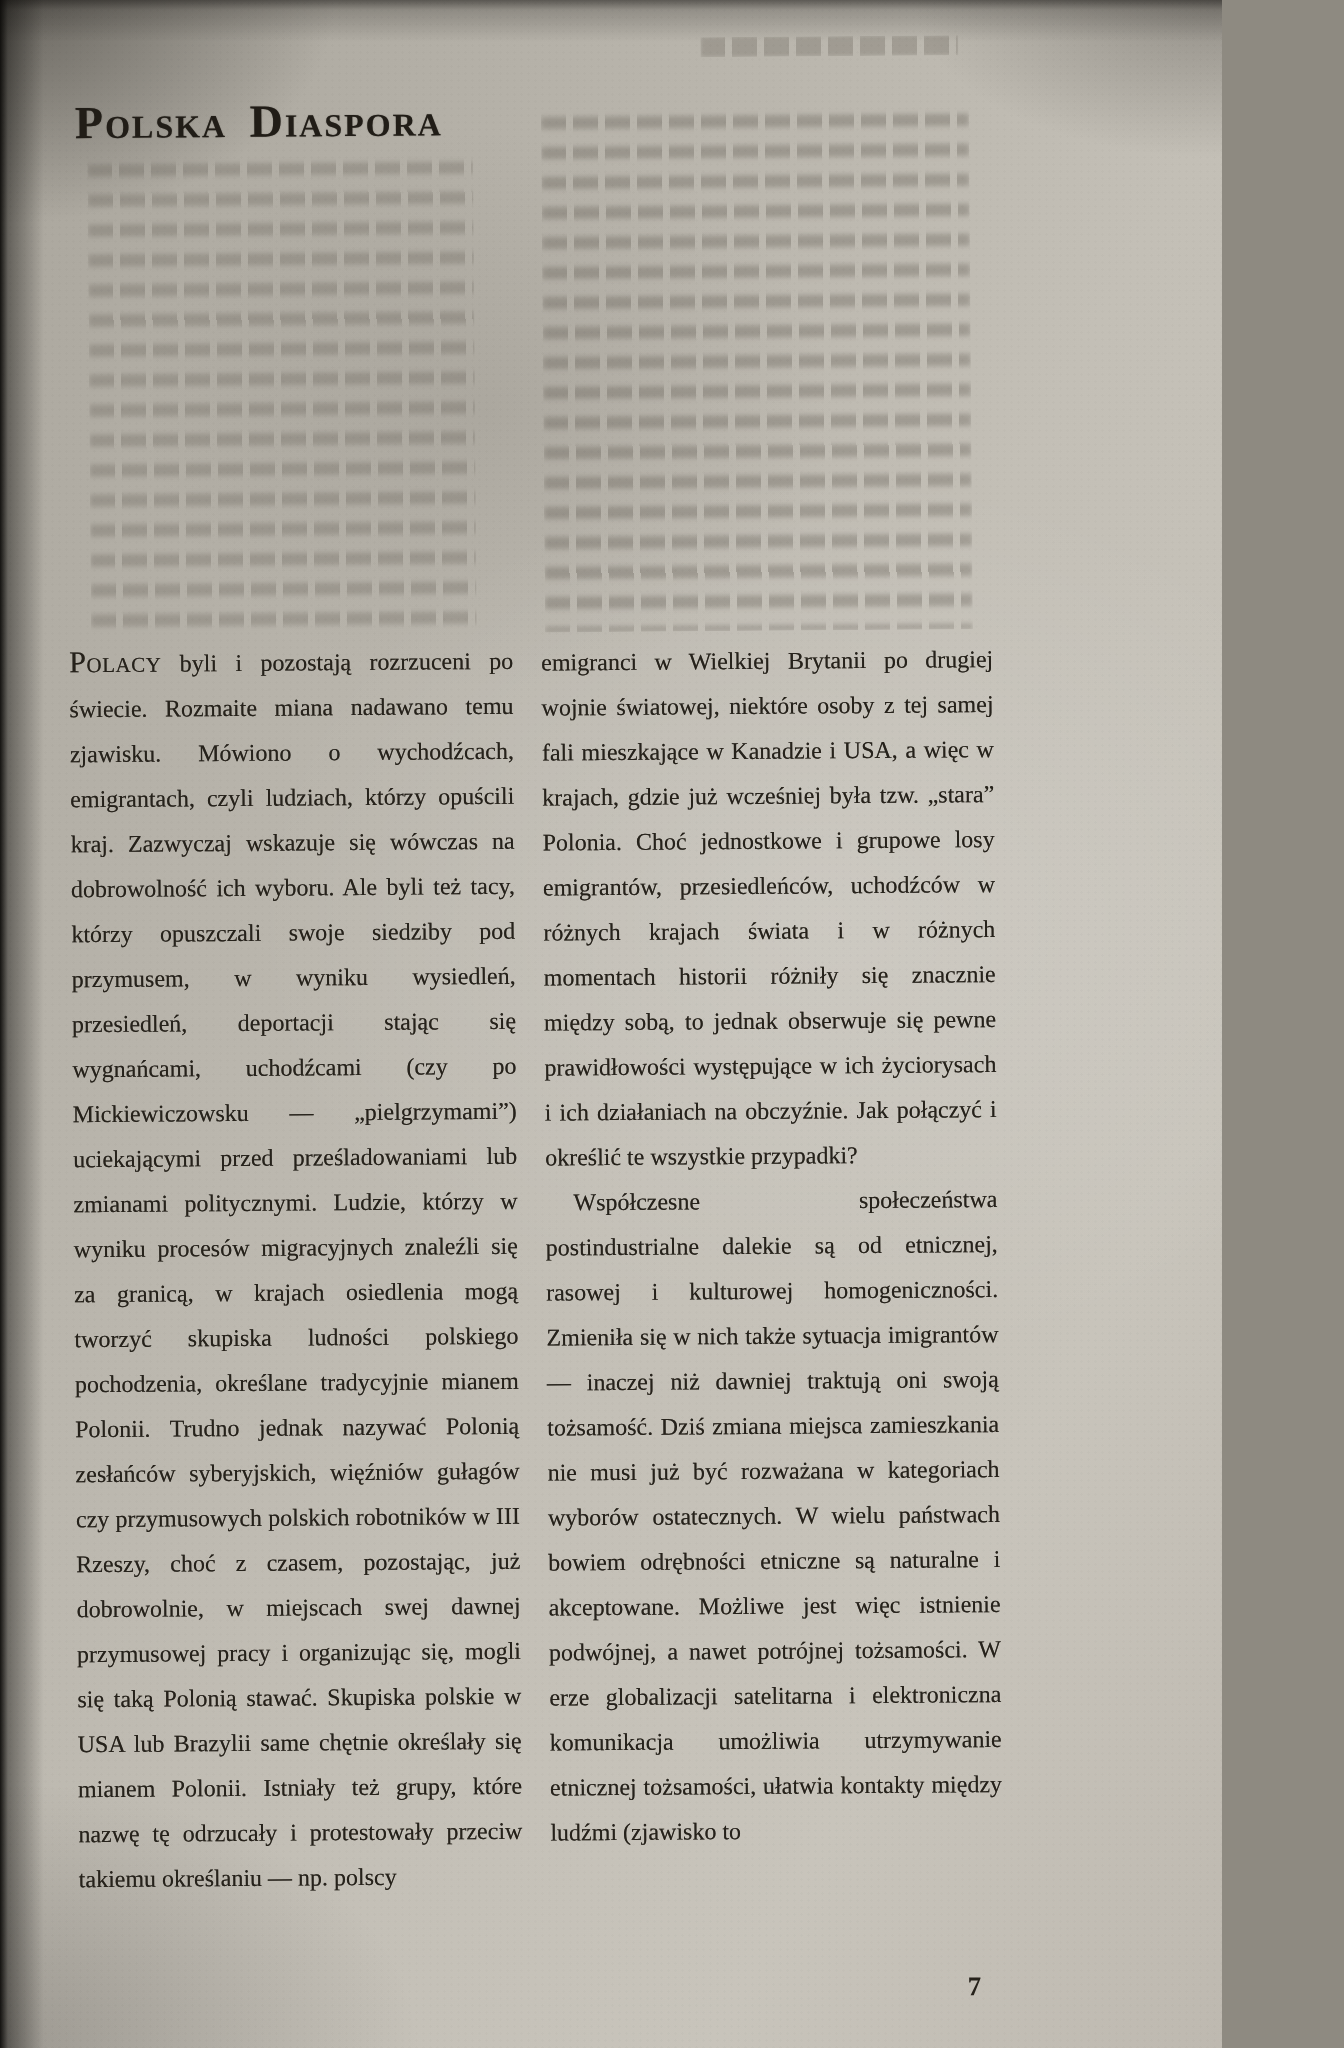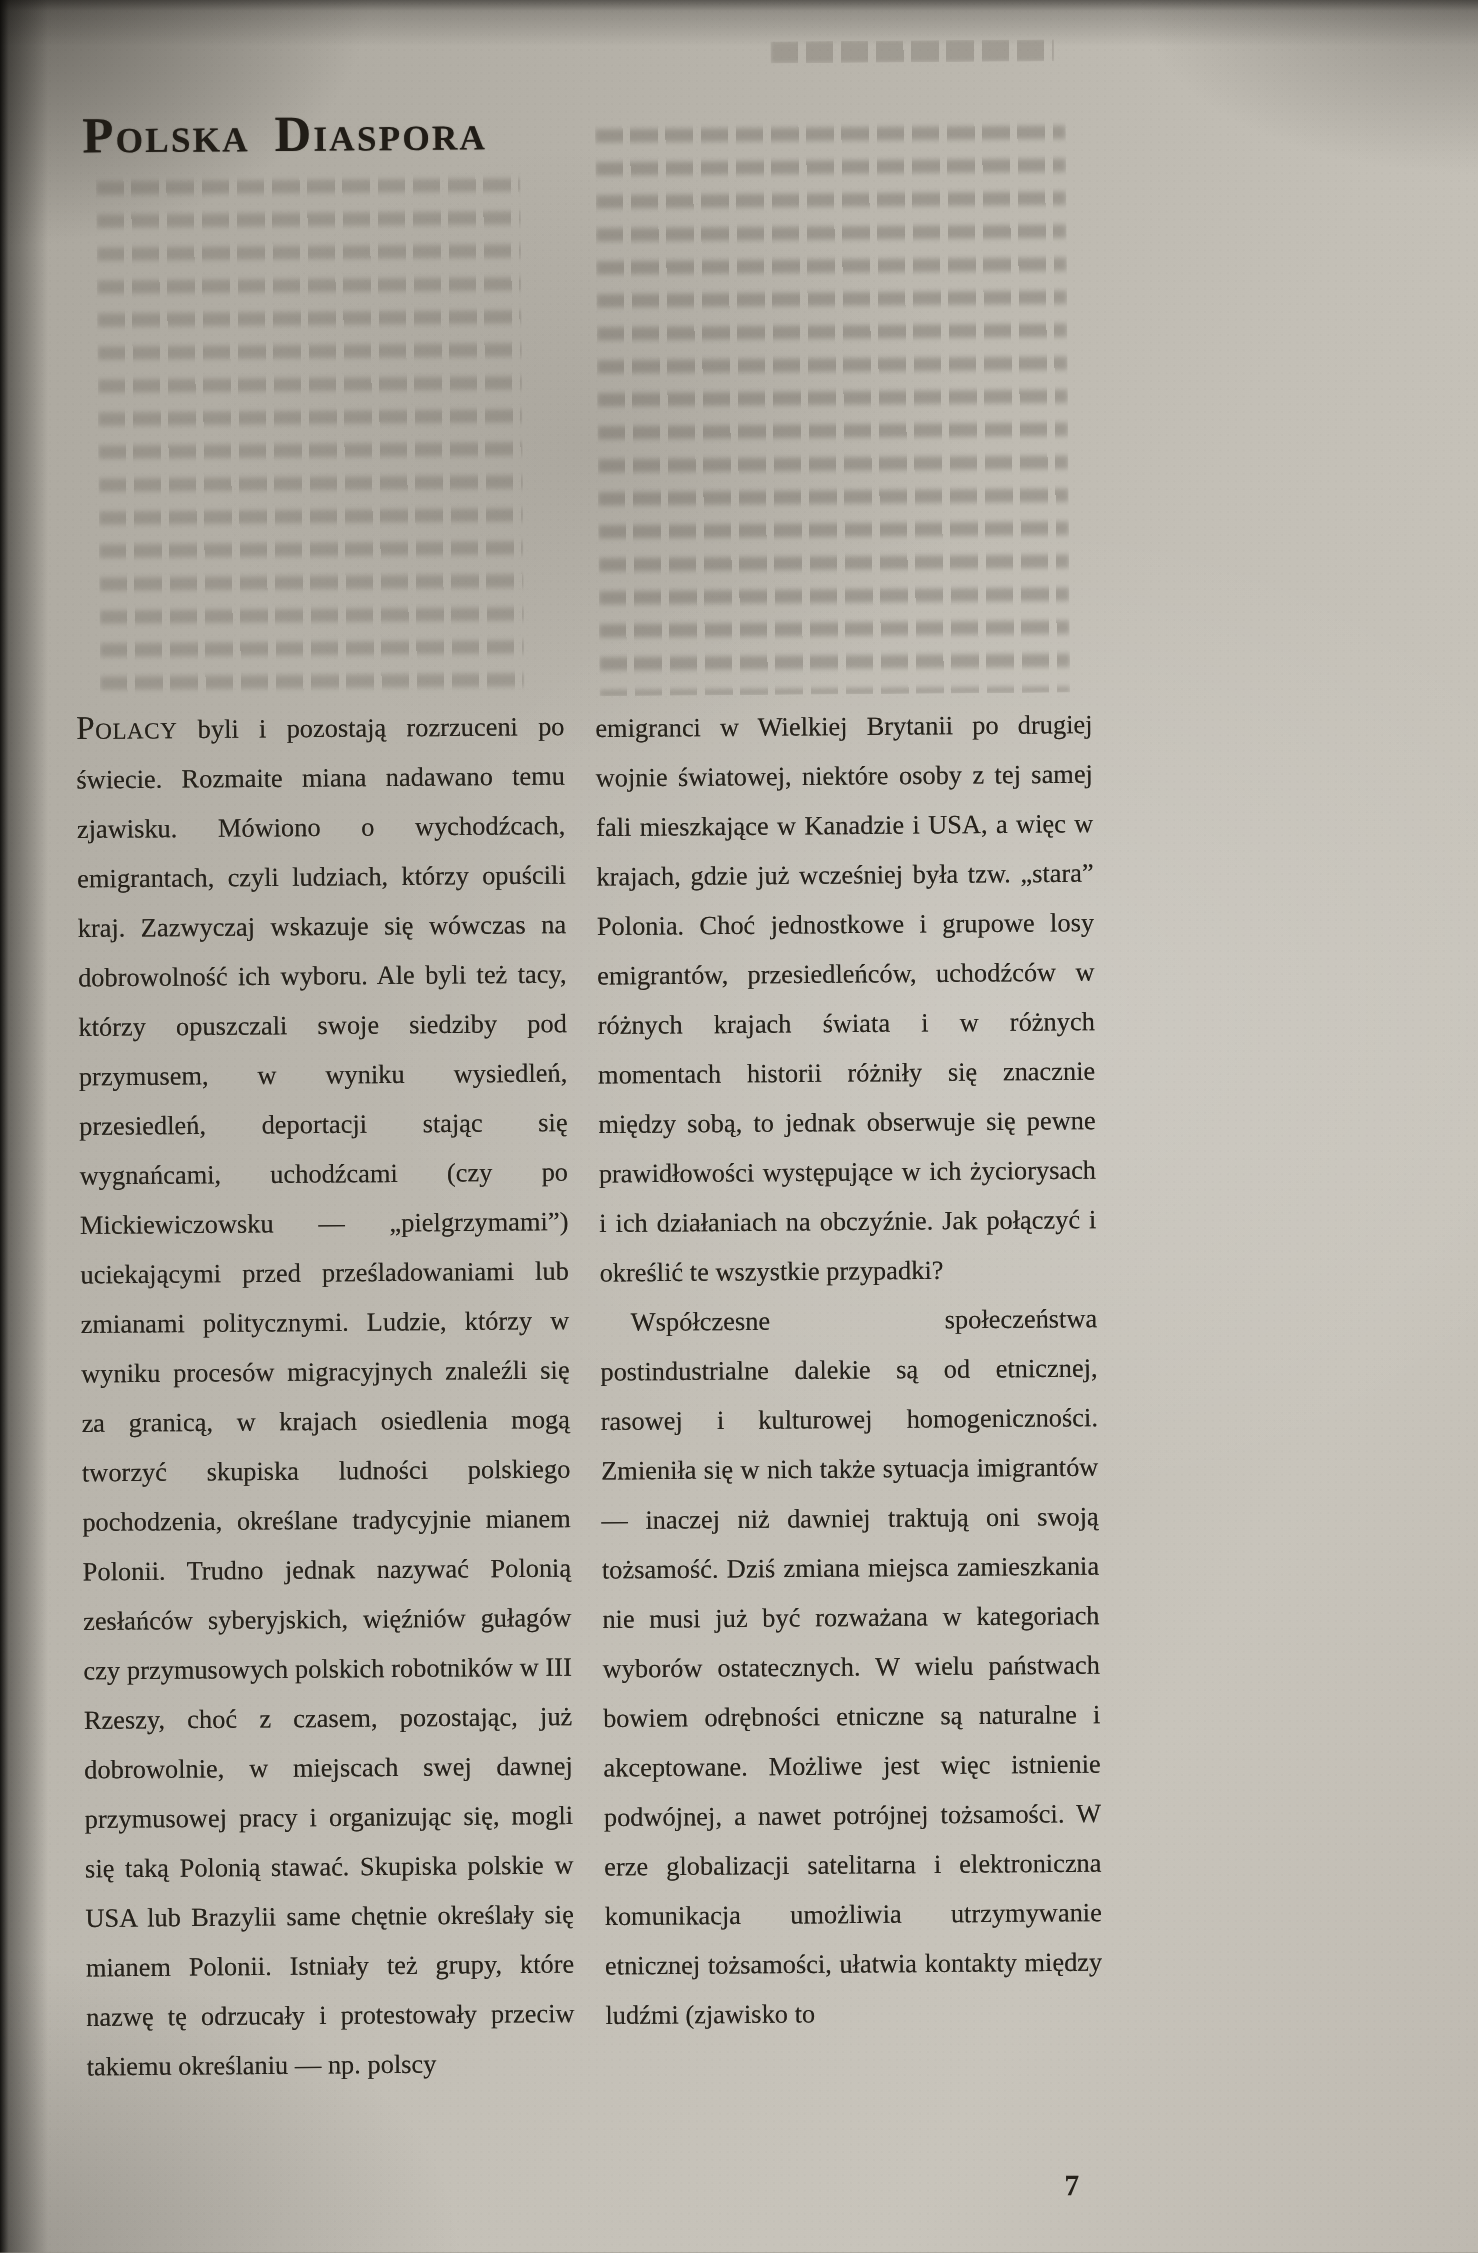--- a/index.html
+++ b/index.html
@@ -7,21 +7,21 @@
     padding: 0;
   }
   body {
     width: 1344px;
     height: 2048px;
     overflow: hidden;
     background: #8e8a81;
   }
   .scan {
     position: relative;
-    width: 1344px;
+    width: 1222px;
     height: 2048px;
     font-family: "Liberation Serif", "DejaVu Serif", serif;
     color: #26221b;
     background-image:
       linear-gradient(to right, rgba(12,11,9,0.95) 0px, rgba(12,11,9,0.45) 8px, rgba(12,11,9,0) 44px),
       linear-gradient(to bottom, rgba(16,14,12,0.55) 0px, rgba(16,14,12,0.22) 10px, rgba(16,14,12,0) 42px),
       radial-gradient(ellipse 480px 320px at 0% 0%, rgba(22,20,17,0.45), rgba(22,20,17,0) 70%),
       radial-gradient(ellipse 430px 220px at 100% 0%, rgba(35,32,28,0.30), rgba(35,32,28,0) 72%),
       radial-gradient(ellipse 600px 380px at 0% 100%, rgba(30,27,24,0.22), rgba(30,27,24,0) 70%),
       radial-gradient(ellipse 900px 700px at 68% 45%, rgba(255,255,255,0.15), rgba(255,255,255,0) 65%),

